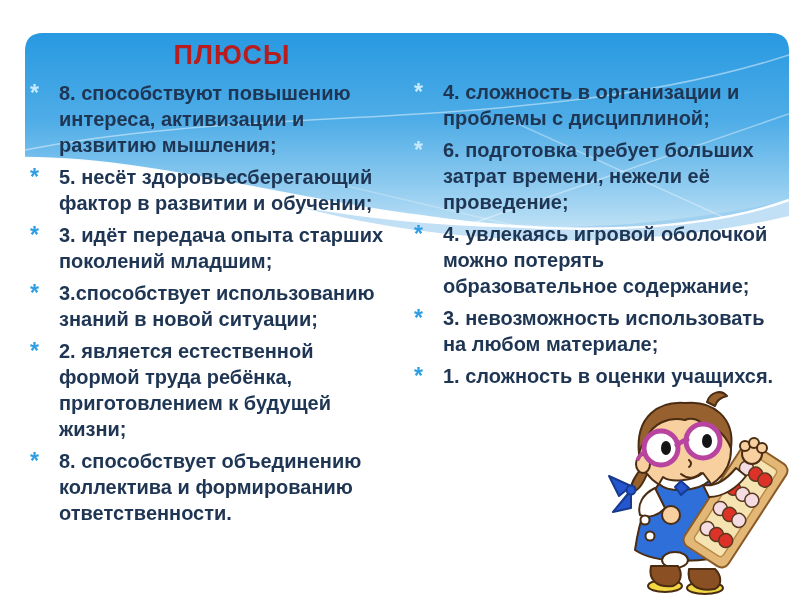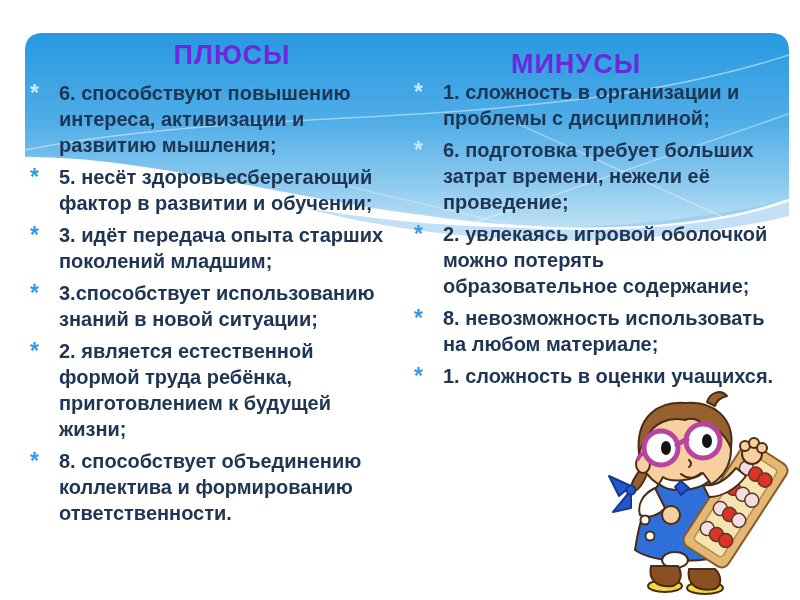--- a/index.html
+++ b/index.html
@@ -7,21 +7,21 @@
     width:800px; height:600px; background:#ffffff;
     font-family:"Liberation Sans", sans-serif;
     -webkit-font-smoothing:antialiased;
   }
   .slide { position:relative; width:800px; height:600px; overflow:hidden; background:#ffffff; }
   .bg-svg { position:absolute; left:0; top:0; width:800px; height:600px; }
 
   .panel-title {
     position:absolute;
     font-size:27px; font-weight:700; letter-spacing:1px;
-    color:#6d28d9; text-align:center; line-height:1;
+    color:#b91c1c; text-align:center; line-height:1;
   }
   #title-left  { left:57px;  top:42px; width:350px; }
   #title-right { left:440px; top:51px; width:272px; }
 
   ul.col { position:absolute; list-style:none; margin:0; padding:0; }
   #col-left  { left:28px;  top:80px; width:374px; }
   #col-right { left:412px; top:79px; width:380px; }
 
   ul.col li { display:flex; align-items:flex-start; margin:0 0 6px 0; }
   .bullet {
@@ -70,26 +70,25 @@
       <path d="M25,150 C260,103 540,135 789,55" opacity="0.45"></path>
       <path d="M430,238 L800,110" opacity="0.4"></path>
       <path d="M505,118 L800,252" opacity="0.35"></path>
       <path d="M300,175 L640,255" opacity="0.25"></path>
     </g>
 
     <path d="M25,158 C150,158 300,202 420,216 C560,237 700,232 789,200" fill="none" stroke="#ffffff" stroke-width="2.5" opacity="0.95"></path>
   </svg>
 
   <div class="panel-title" id="title-left">ПЛЮСЫ</div>
-  <div class="panel-title" id="title-right">МИНУСЫ</div>
 
   <ul class="col" id="col-left">
     <li class="on-blue">
       <span class="bullet">*</span>
-      <span class="itext">6. способствуют повышению
+      <span class="itext">8. способствуют повышению
 интереса, активизации и
 развитию мышления;</span>
     </li>
     <li>
       <span class="bullet">*</span>
       <span class="itext">5. несёт здоровьесберегающий
 фактор в развитии и обучении;</span>
     </li>
     <li>
       <span class="bullet">*</span>
@@ -112,38 +111,38 @@
       <span class="bullet">*</span>
       <span class="itext">8. способствует объединению
 коллектива и формированию
 ответственности.</span>
     </li>
   </ul>
 
   <ul class="col" id="col-right">
     <li class="on-blue">
       <span class="bullet">*</span>
-      <span class="itext">1. сложность в организации и
+      <span class="itext">4. сложность в организации и
 проблемы с дисциплиной;</span>
     </li>
     <li class="on-blue">
       <span class="bullet">*</span>
       <span class="itext">6. подготовка требует больших
 затрат времени, нежели её
 проведение;</span>
     </li>
     <li>
       <span class="bullet">*</span>
-      <span class="itext">2. увлекаясь игровой оболочкой
+      <span class="itext">4. увлекаясь игровой оболочкой
 можно потерять
 образовательное содержание;</span>
     </li>
     <li>
       <span class="bullet">*</span>
-      <span class="itext">8. невозможность использовать
+      <span class="itext">3. невозможность использовать
 на любом материале;</span>
     </li>
     <li>
       <span class="bullet">*</span>
       <span class="itext">1. сложность в оценки учащихся.</span>
     </li>
   </ul>
 
   <svg class="girl-svg" viewBox="0 0 196 208" xmlns="http://www.w3.org/2000/svg">
     <g stroke="#4a2c12" stroke-width="2" stroke-linecap="round" stroke-linejoin="round">

